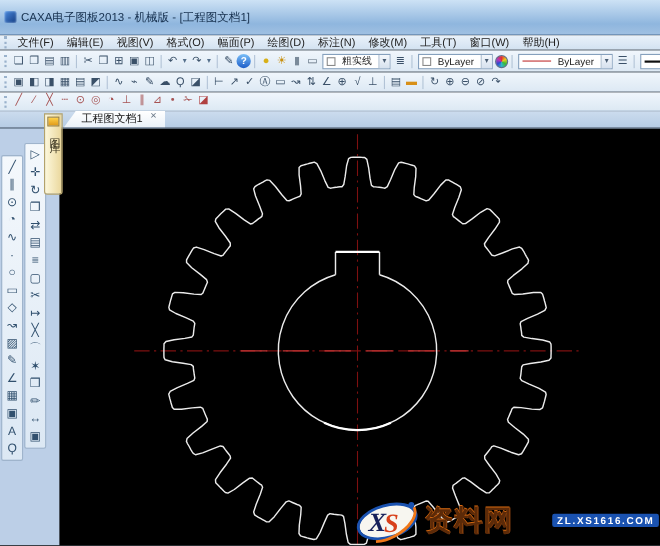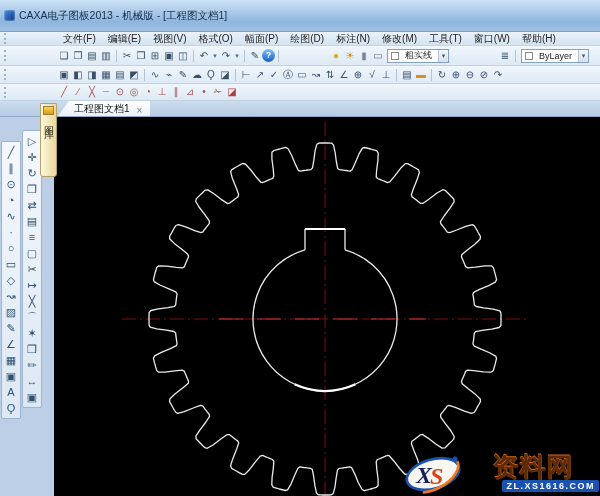--- a/index.html
+++ b/index.html
@@ -14,55 +14,55 @@
   
   .menubar{height:14px;background:linear-gradient(#eaf2fa,#d3e2f1);display:flex;align-items:center;font-size:10px;color:#222;padding-left:2px;border-bottom:1px solid #c6d6e6;}
   .menu-item{padding:0 6px;white-space:nowrap;}
   .grip{width:2px;height:11px;border-left:2px dotted #9ab2cc;margin:0 4px 0 2px;flex:0 0 auto;}
 
   
   .tbar{display:flex;align-items:center;background:linear-gradient(#f0f6fc,#dde9f4);border-bottom:1px solid #c2d2e2;padding-left:2px;}
   .r1{height:20px;}
   .r2{height:18px;}
   .r3{height:17px;}
-  .iconrow{display:flex;align-items:center;margin-left:47px;}
+  .iconrow{display:flex;align-items:center;}
   .ticon{width:14px;height:14px;line-height:14px;text-align:center;font-size:10px;color:#3a5068;flex:0 0 auto;cursor:default;}
   .ticon.small{width:8px;font-size:7px;color:#55708c;}
   .r3 .ticon{color:#a65252;font-size:10px;}
   .tsep{width:1px;height:12px;background:#b2c3d6;margin:0 3px;flex:0 0 auto;}
   .help{width:13px;height:13px;border-radius:50%;background:linear-gradient(#7cc0f8,#1b5cc8);color:#fff !important;font-size:9px;font-weight:bold;line-height:13px;}
   .palette{width:12px;height:12px;border-radius:50%;border:1px solid #60708a;background:conic-gradient(#e03030,#e8d020,#38b838,#30b8c8,#3048d0,#b838b8,#e03030);}
   .dd{display:flex;align-items:center;gap:6px;background:#fff;border:1px solid #85a0bd;height:14px;font-size:9px;color:#222;padding-left:3px;margin:0 2px;flex:0 0 auto;}
   .dd .arrow{width:10px;height:12px;background:linear-gradient(#f5f8fc,#d6e1ee);border-left:1px solid #b0c0d2;text-align:center;font-size:7px;line-height:12px;color:#4a5e74;}
   .swatch{width:8px;height:8px;background:#fff;border:1px solid #8a8a8a;flex:0 0 auto;}
   .linesample-red{width:26px;border-top:1px solid #c03030;flex:0 0 auto;}
   .linesample-black{width:20px;border-top:2px solid #101010;flex:0 0 auto;}
 
   
   .tabbar{height:16px;background:linear-gradient(#ccdcee,#b6cce4);display:flex;align-items:flex-end;padding-left:58px;border-bottom:1px solid #8fa8c4;}
-  .tab{height:15px;display:flex;align-items:flex-end;gap:7px;padding:0 8px 0 16px;background:linear-gradient(#ffffff,#eaf1f8);clip-path:polygon(0 100%,11px 0,100% 0,100% 100%);font-size:10px;color:#101010;box-shadow:inset 0 1px 0 #fff;margin-top:40px;}
+  .tab{height:15px;display:flex;align-items:flex-start;gap:7px;padding:0 8px 0 16px;background:linear-gradient(#ffffff,#eaf1f8);clip-path:polygon(0 100%,11px 0,100% 0,100% 100%);font-size:10px;color:#101010;box-shadow:inset 0 1px 0 #fff;margin-top:40px;}
   .tab-close{font-size:10px;color:#6a7888;line-height:10px;}
 
   
   .main{flex:1;display:flex;position:relative;background:#bccfe7;}
   .leftpanel{width:54px;position:relative;flex:0 0 auto;}
   .strip{position:absolute;width:20px;background:linear-gradient(#f4f8fc,#dce8f4);border:1px solid #9fb4cc;border-radius:2px;display:flex;flex-direction:column;align-items:center;padding:2px 0;}
   .stripA{left:1px;top:24px;}
   .stripB{left:22px;top:13px;}
   .strip .ticon{width:16px;height:16px;line-height:16px;font-size:11px;color:#31506e;}
   .flyout{position:absolute;left:40px;top:-14px;width:17px;height:74px;background:linear-gradient(90deg,#fdf8dc,#ead79c);border:1px solid #b3a26b;border-radius:0 0 3px 3px;display:flex;flex-direction:column;align-items:center;z-index:6;}
   .flyout .mini{width:11px;height:9px;background:linear-gradient(#ffd24a,#e09a1a);border:1px solid #9a8040;margin:2px 0 3px 0;}
   .vtext{writing-mode:vertical-rl;font-size:10px;color:#3a3420;letter-spacing:3px;}
 
   .canvas{flex:1;background:#000;position:relative;overflow:hidden;}
   .canvas svg.draw{position:absolute;left:0;top:0;}
 
   
   .watermark{position:absolute;right:1px;bottom:1px;display:flex;align-items:center;gap:2px;}
-  .wm-textcol{display:flex;flex-direction:column;align-items:center;}
+  .wm-textcol{display:flex;flex-direction:row;align-items:center;}
   .wm-name{font-size:26px;font-weight:bold;color:#5c2a08;line-height:25px;text-shadow:0 -1px 0 #d86a10,1px 0 0 #7a3a10;letter-spacing:1px;}
   .wm-url{font-size:9px;font-weight:bold;color:#ffffff;background:#1a52b0;padding:0 4px;border-radius:2px;letter-spacing:1.5px;line-height:12px;margin-left:36px;}
 </style>
 </head>
 <body>
 
 <div class="window">
 
   <div class="titlebar">
     <span class="appicon"></span>

